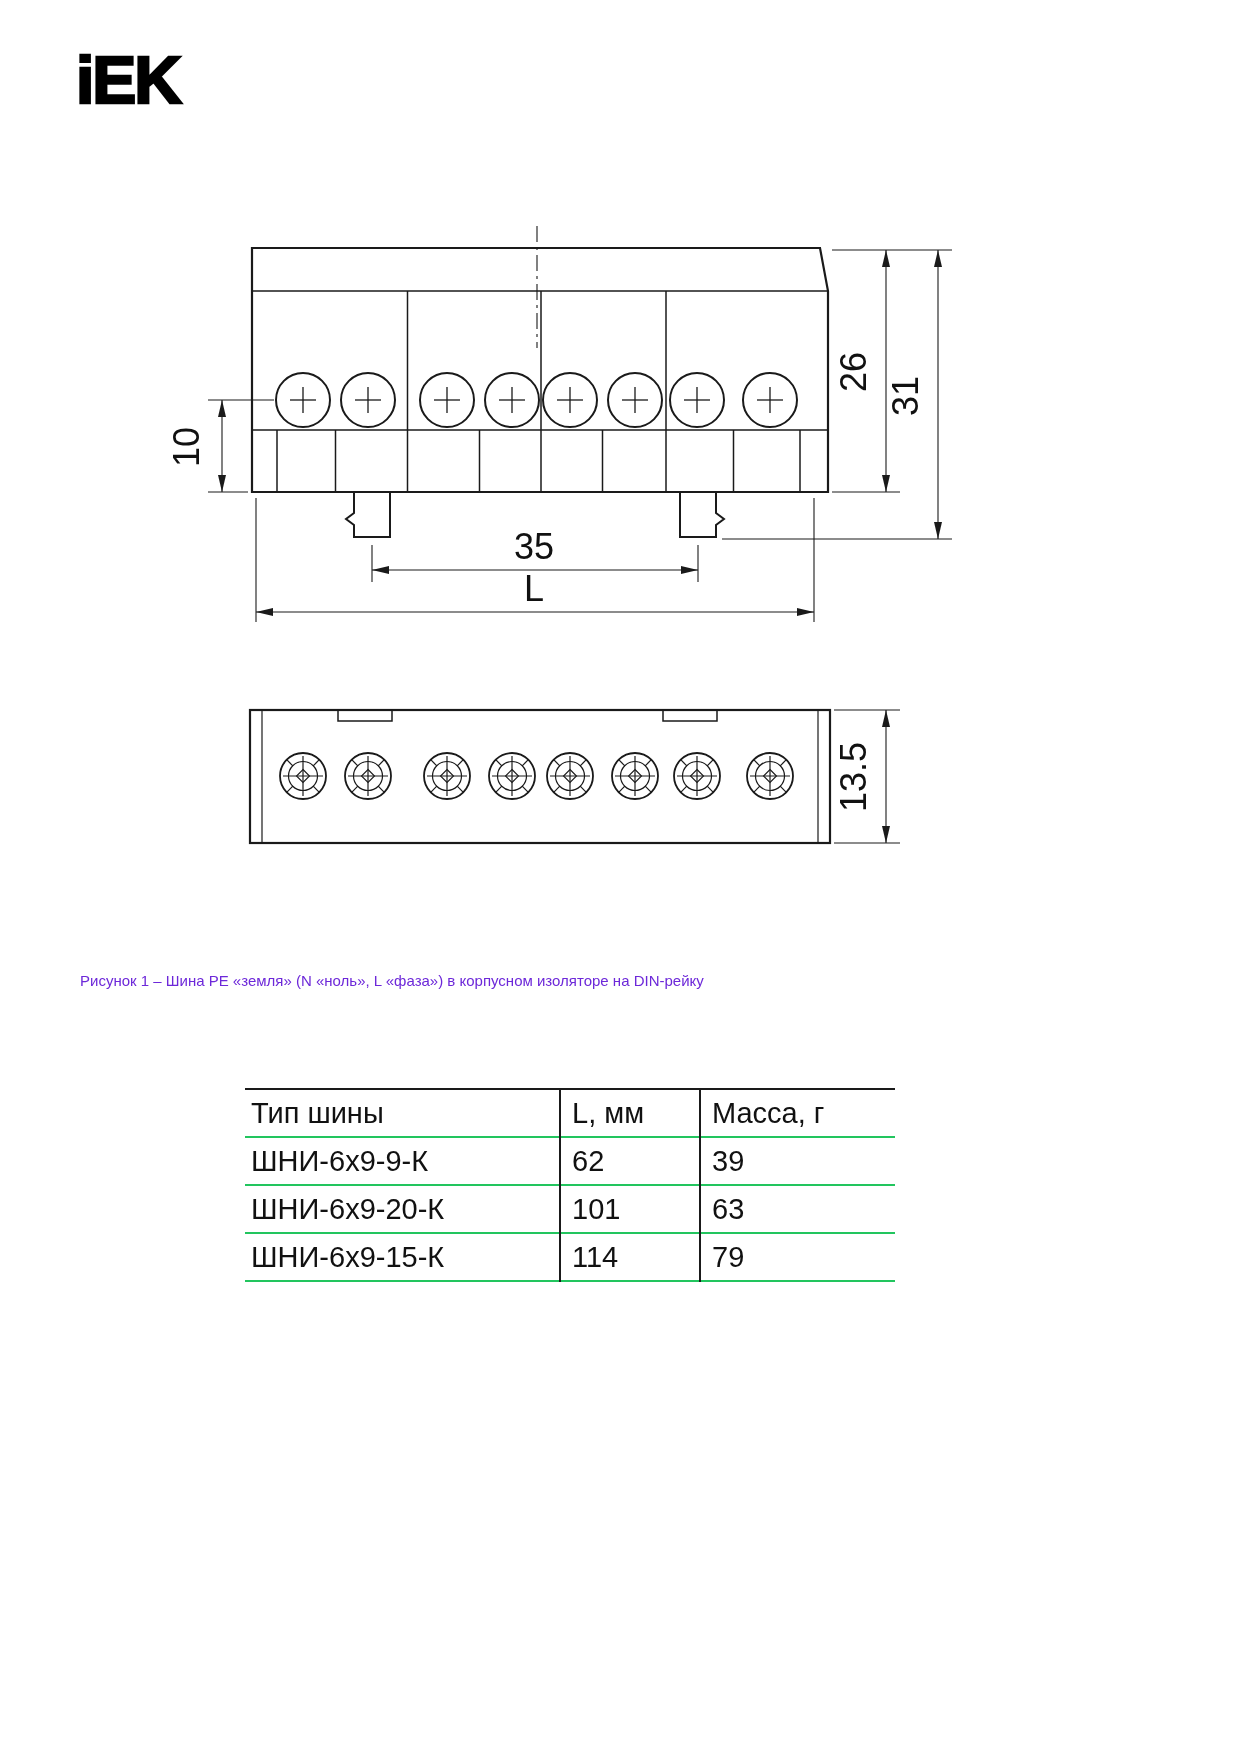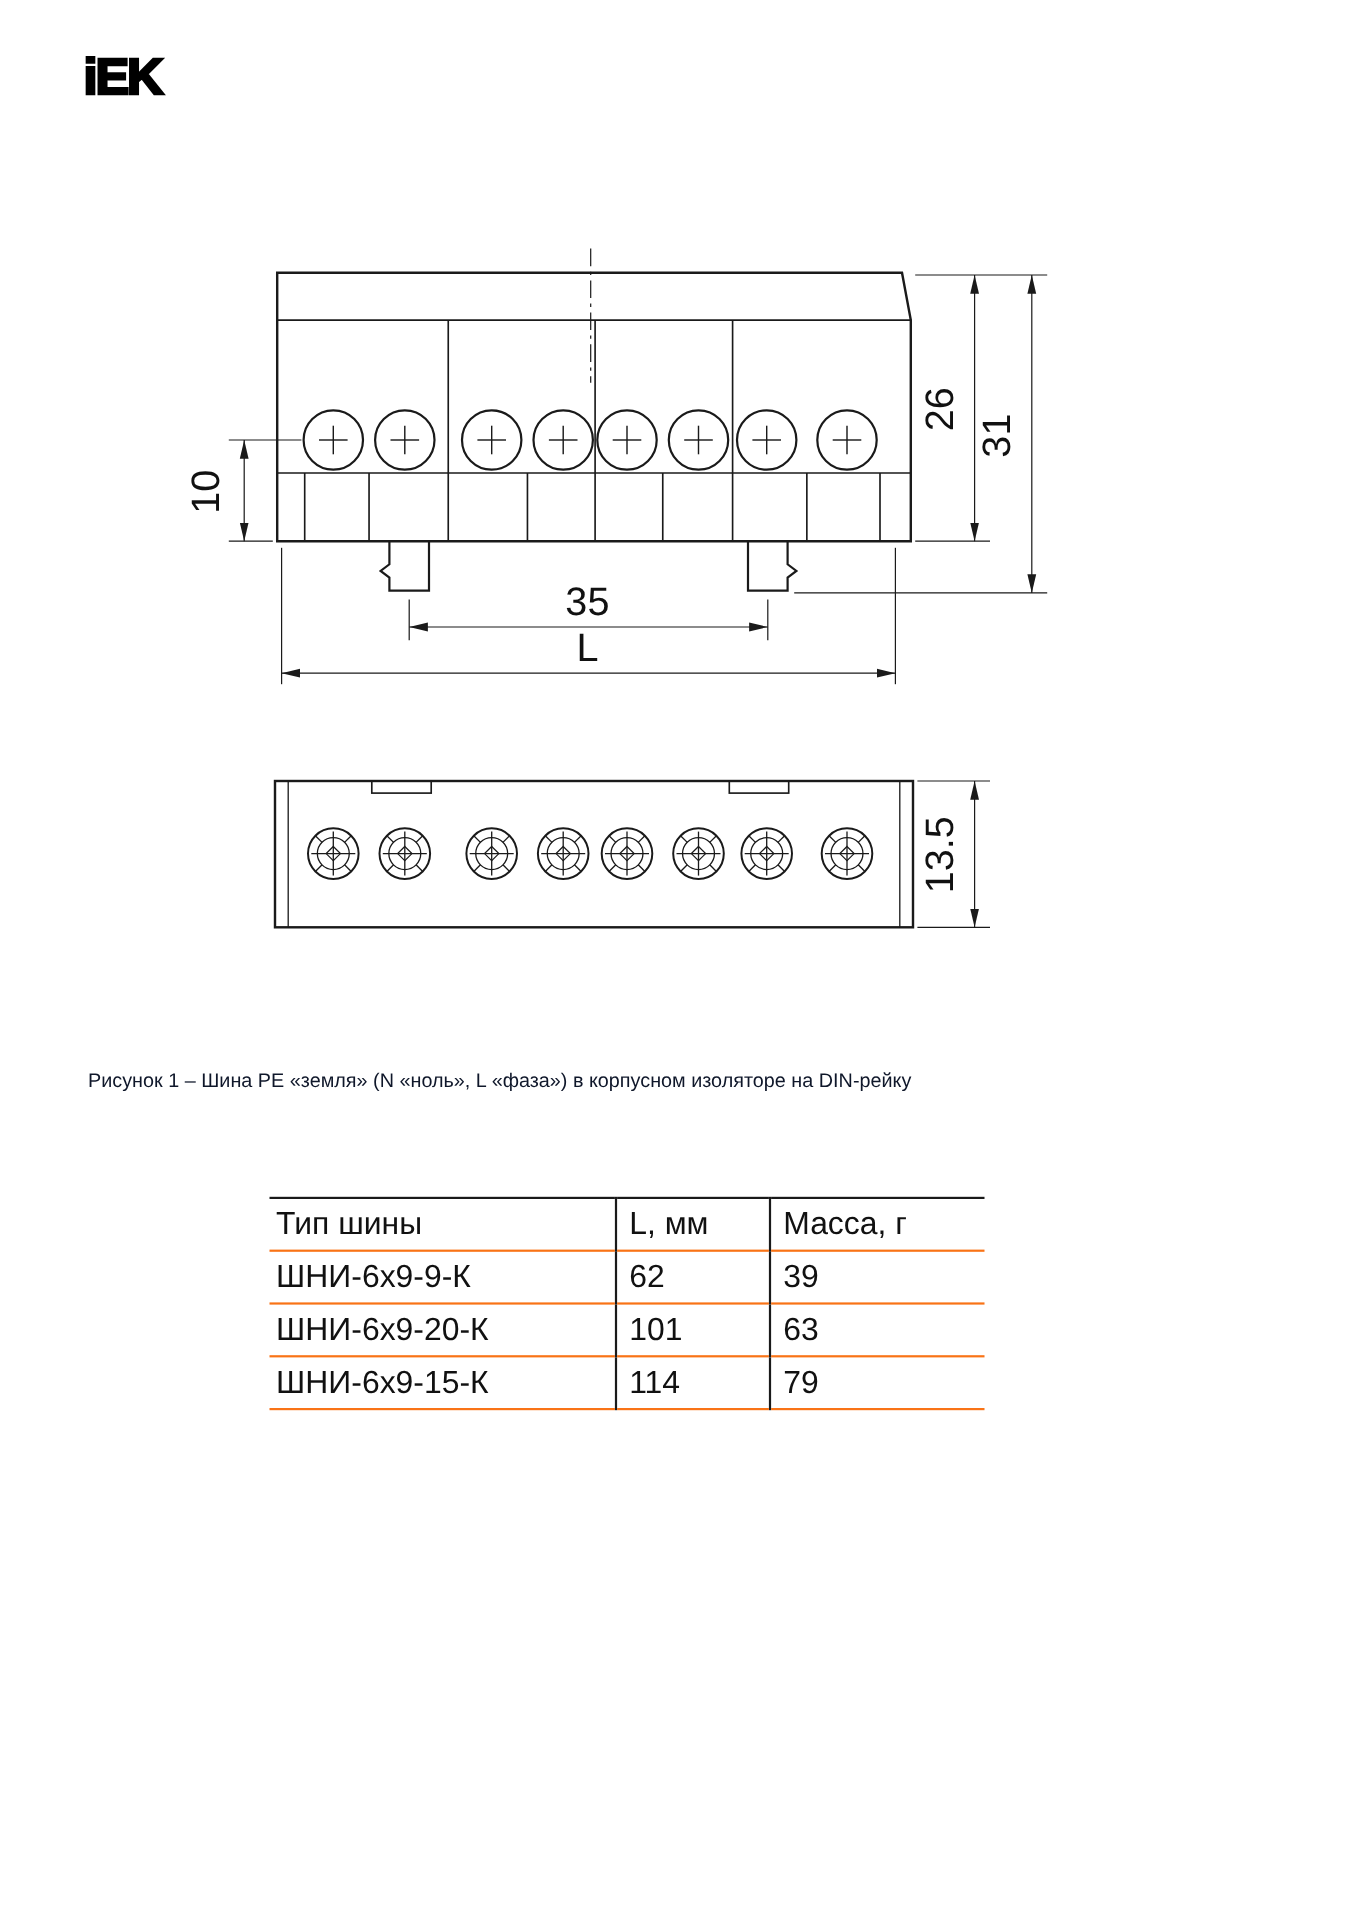--- a/index.html
+++ b/index.html
@@ -2,41 +2,41 @@
 <html><head>
 <meta charset="utf-8">
 <style>
   * { margin:0; padding:0; box-sizing:border-box; }
   html,body { background:#fff; }
   body { width:1240px; height:1750px; font-family:"Liberation Sans",sans-serif; color:#111; }
   .page { position:relative; width:1240px; height:1750px; background:#fff; overflow:hidden; }
 
   .logo {
     position:absolute; left:76px; top:42px;
-    font-size:46px; font-weight:900; letter-spacing:-2px; color:#000;
+    font-size:66px; font-weight:900; letter-spacing:-2px; color:#000;
     -webkit-text-stroke:2.5px #000;
     font-family:"Liberation Sans",sans-serif;
   }
 
   svg.drawing { position:absolute; left:0; top:0; }
   svg text { font-family:"Liberation Sans",sans-serif; fill:#111; }
   text.dim { font-size:36px; }
 
   .ln  { stroke:#1a1a1a; fill:none; }
   .cl  { stroke:#1a1a1a; fill:none; stroke-dasharray:16 5 3 5; }
 
-  .caption { position:absolute; left:80px; top:972px; font-size:18px; color:#0f172a; white-space:nowrap; }
+  .caption { position:absolute; left:80px; top:972px; font-size:15px; color:#6d28d9; white-space:nowrap; }
 
   table.spec {
     position:absolute; left:245px; top:1088px; width:650px;
     border-collapse:collapse; font-size:29px; color:#111;
     border-top:2px solid #1a1a1a; table-layout:fixed;
   }
   .spec th, .spec td { height:48px; text-align:left; font-weight:normal; padding:0 8px 0 6px; overflow:hidden; }
-  .spec tr { border-bottom:2px solid #f97316;margin-top:43px; }
+  .spec tr { border-bottom:2px solid #22c55e;margin-top:43px; }
   .spec th:nth-child(2), .spec td:nth-child(2),
   .spec th:nth-child(3), .spec td:nth-child(3) { border-left:2px solid #1a1a1a; padding-left:11px; }
 </style>
 </head>
 <body>
 
 <div class="page">
 
   <div class="logo">iEK</div>
 

